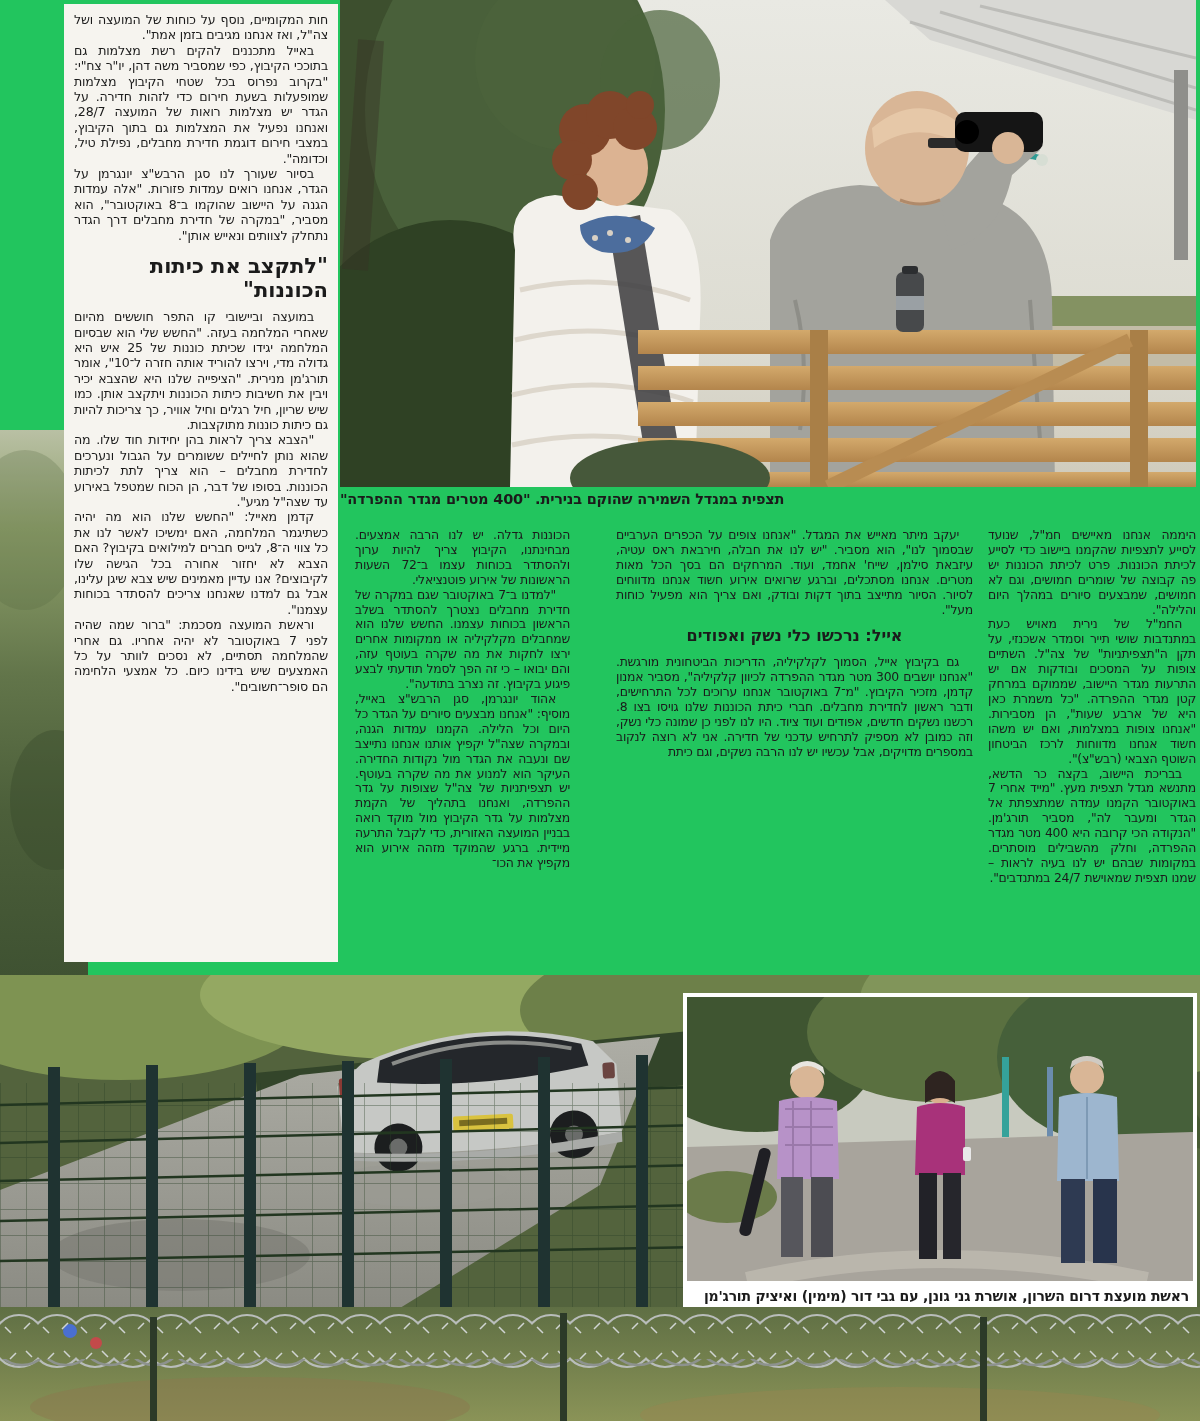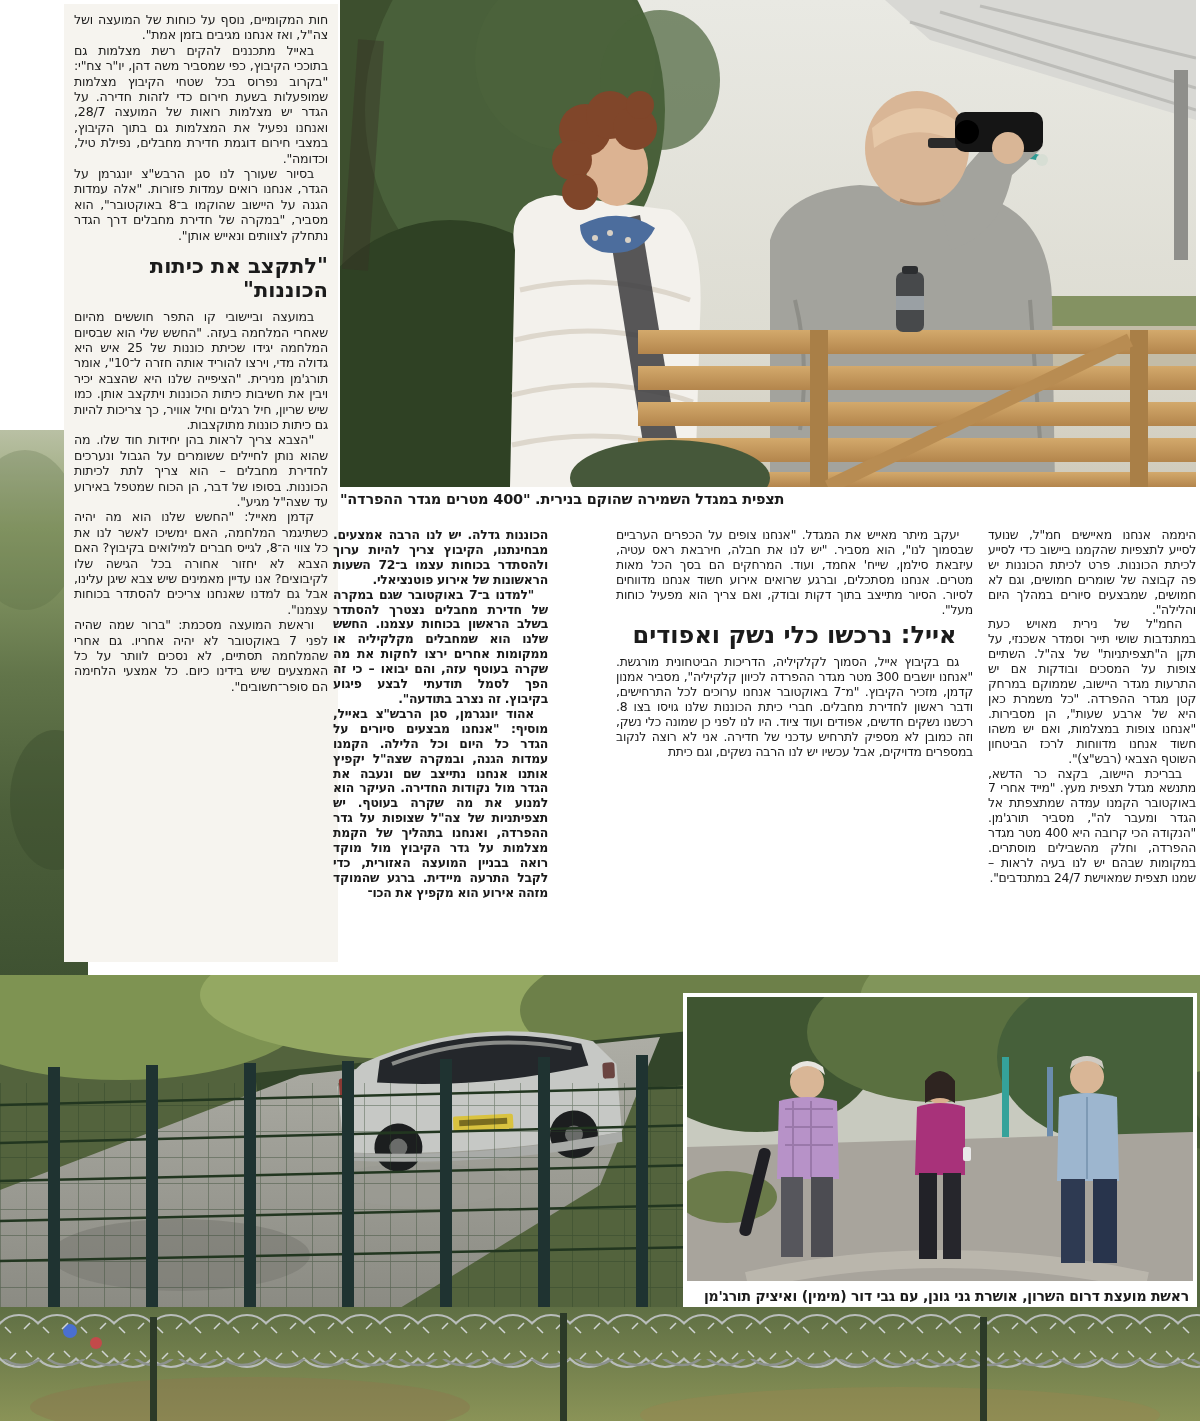--- a/index.html
+++ b/index.html
@@ -1,16 +1,16 @@
 <!DOCTYPE html>
 <html lang="he"><head>
 <meta charset="utf-8">
 <style>
   html,body{margin:0;padding:0;background:#e9e7e0;}
-  .page{position:relative;width:1200px;height:1421px;background:#ffffff;overflow:hidden;
+  .page{position:relative;width:1200px;height:1421px;background:#22c55e;overflow:hidden;
         font-family:"DejaVu Sans",sans-serif;color:#1b1b1b;}
   svg{display:block;}
 
   
   .left-strip{position:absolute;left:0;top:430px;width:88px;height:545px;
     background:linear-gradient(180deg,#b9c0a4 0%,#8fa06b 18%,#62754a 45%,#4c5f3a 70%,#3f5232 100%);}
   .left-strip .blob1{position:absolute;left:-30px;top:20px;width:110px;height:160px;border-radius:50%;background:#55684040;}
   .left-strip .blob2{position:absolute;left:10px;top:300px;width:90px;height:140px;border-radius:50%;background:#36492b66;}
 
   
@@ -24,22 +24,22 @@
   
   .main-photo{position:absolute;left:340px;top:0;width:856px;height:487px;background:#dcdcd4;overflow:hidden;}
   .caption-main{position:absolute;left:340px;top:491px;width:853px;direction:rtl;text-align:left;
     font-weight:bold;font-size:14.5px;letter-spacing:-0.2px;}
 
   
   .mid-col{position:absolute;top:528px;height:432px;direction:rtl;text-align:justify;
     font-size:12.4px;line-height:14.9px;letter-spacing:-0.25px;overflow:hidden;}
   .col-right{left:988px;width:208px;}
   .col-center{left:600px;width:357px;margin-left:16px;}
-  .col-left{left:333px;width:215px;font-weight:bold;}
-  .h2{font-weight:bold;font-size:24px;line-height:23px;text-align:center;text-indent:0;margin:7px 0 8px 0;letter-spacing:0;}
+  .col-left{left:355px;width:215px;}
+  .h2{font-weight:bold;font-size:16px;line-height:23px;text-align:center;text-indent:0;margin:7px 0 8px 0;letter-spacing:0;}
 
   
   .bottom-photo{position:absolute;left:0;top:975px;width:1200px;height:333px;overflow:hidden;}
   .inset-photo{position:absolute;left:683px;top:993px;width:514px;height:292px;background:#ffffff;
     box-sizing:border-box;padding:4px;}
   .caption-inset{position:absolute;left:683px;top:1285px;width:514px;background:#ffffff;box-sizing:border-box;
     padding:3px 8px 4px 8px;direction:rtl;text-align:right;font-weight:bold;font-size:14px;letter-spacing:-0.2px;}
   .wire-strip{position:absolute;left:0;top:1307px;width:1200px;height:114px;overflow:hidden;}
 </style>
 </head>

